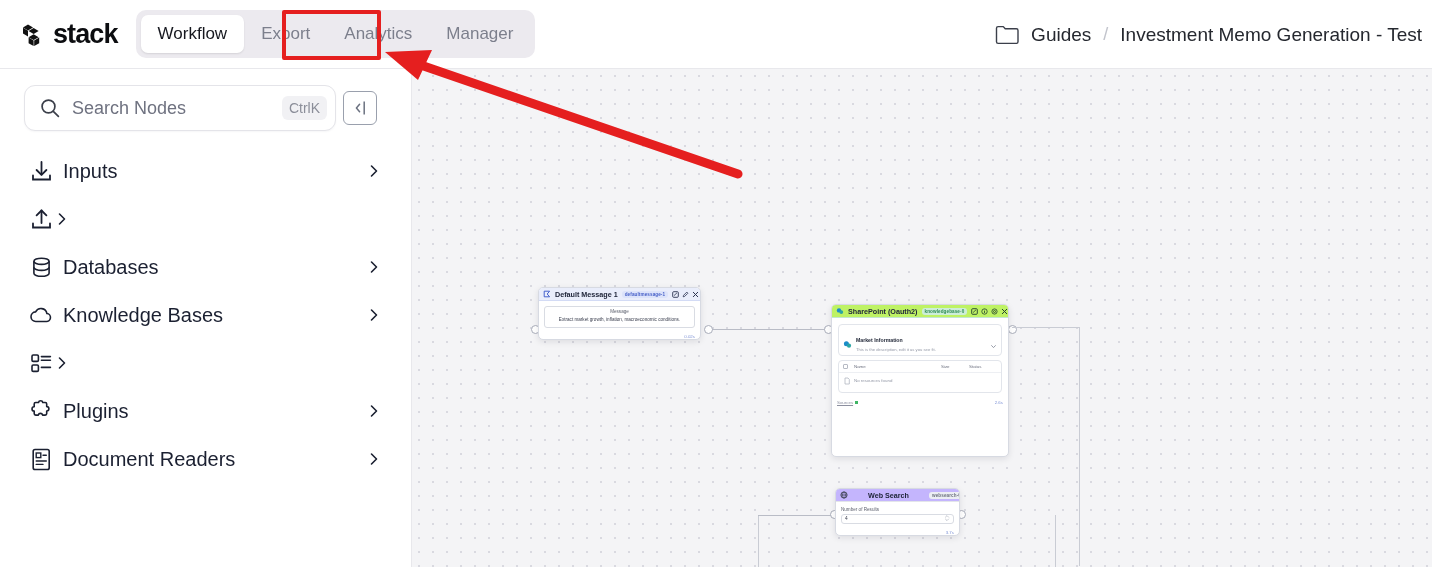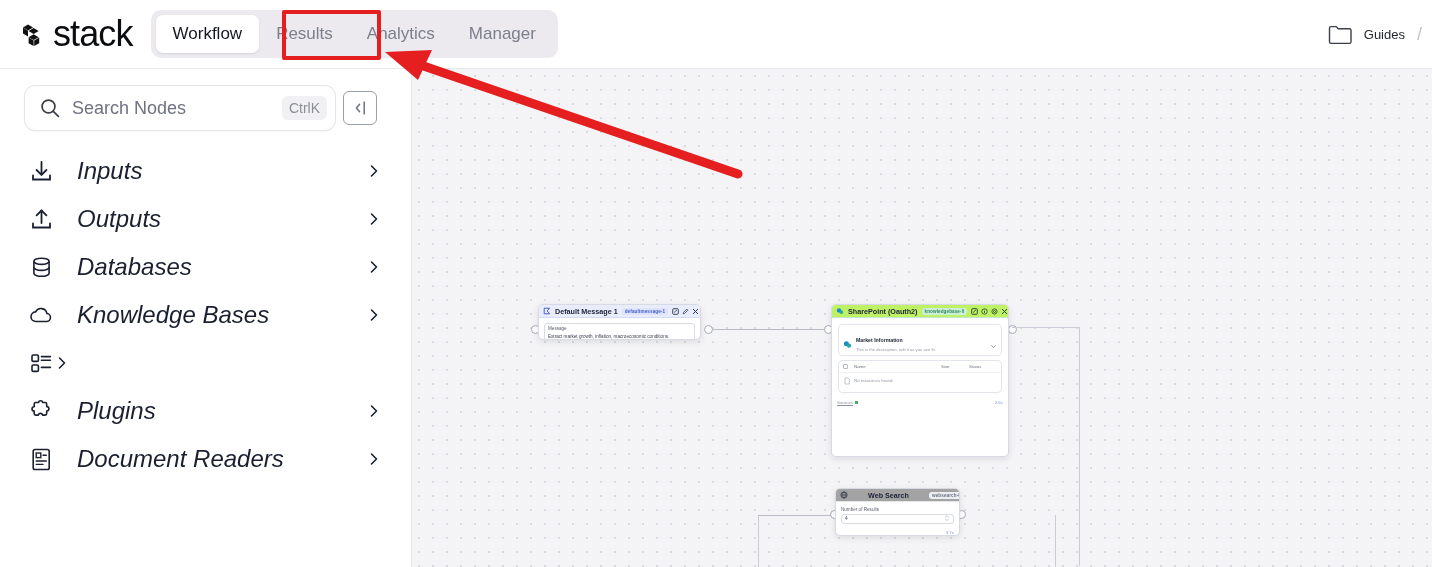--- a/index.html
+++ b/index.html
@@ -14,21 +14,21 @@
 
   
   .topbar {
     position: absolute; left: 0; top: 0; width: 1432px; height: 69px;
     background: #ffffff;
     border-bottom: 1px solid #e8e8ec;
     display: flex; align-items: center;
   }
   .brand { display: flex; align-items: center; gap: 7px; margin-left: 20px; }
   .brand-mark { width: 26px; height: 26px; display: block; }
-  .brand-text { font-size: 36px; font-weight: normal; letter-spacing: -0.9px; color: #0c0d10; text-align: center; }
+  .brand-text { font-size: 27px; font-weight: bold; letter-spacing: -0.9px; color: #0c0d10; text-align: center; }
 
   .tabs {
     margin-left: 18px;
     background: #eceaef;
     border-radius: 10px;
     padding: 5px;
     display: flex; align-items: center; gap: 0px;
     height: 48px;
   }
   .tab {
@@ -36,21 +36,21 @@
     padding: 0 17px; height: 38px; line-height: 38px;
     border-radius: 7px; white-space: nowrap; cursor: pointer;
   }
   .tab.active { background: #ffffff; color: #16181f; box-shadow: 0 1px 2px rgba(0,0,0,.10); }
 
   .breadcrumb {
     position: absolute; right: 10px; top: 0; height: 69px;
     display: flex; align-items: center; gap: 12px;
   }
   .folder-icon { width: 24px; height: 21px; display: block; }
-  .crumb { font-size: 13px; color: #25282f; white-space: nowrap; }
+  .crumb { font-size: 19px; color: #25282f; white-space: nowrap; }
   .crumb-sep { font-size: 18px; color: #c2c4cc; }
 
   
   .sidebar {
     position: absolute; left: 0; top: 69px; width: 412px; height: 498px;
     background: #ffffff; border-right: 1px solid #e8e8ec;
   }
   .search-row { display: flex; align-items: center; gap: 7px; padding: 16px 0 0 24px; }
   .search-box {
     width: 312px; height: 46px; border: 1px solid #e4e4e9; border-radius: 11px;
@@ -67,21 +67,21 @@
     width: 34px; height: 34px; border: 1.6px solid #9aa0ad; border-radius: 6px;
     display: flex; align-items: center; justify-content: center; background: #fff;
   }
 
   .nav { margin-top: 16px; }
   .nav-item {
     height: 48px; display: flex; align-items: center;
     padding: 0 30px 0 28px; cursor: pointer;
   }
   .nav-icon { width: 27px; height: 27px; flex: 0 0 auto; }
-  .nav-label { margin-left: 22px; font-size: 24px; color: #1b2031; flex: 1; font-style: italic; }
+  .nav-label { margin-left: 8px; font-size: 20px; color: #1b2031; flex: 1; }
   .chev { width: 14px; height: 14px; flex: 0 0 auto; }
 
   
   .canvas {
     position: absolute; left: 412px; top: 69px; width: 1020px; height: 498px;
     background-color: #f4f4f6;
     background-image: radial-gradient(#d9d9e0 1px, transparent 1px);
     background-size: 14px 14px;
     overflow: hidden;
   }
@@ -99,21 +99,21 @@
     box-shadow: 0 2px 6px rgba(16,24,40,.10);
     overflow: hidden;
   }
   .node-head {
     display: flex; align-items: center; gap: 4px;
     height: 13px; padding: 0 4px;
     font-size: 7.2px; font-weight: bold; color: #20263a;
   }
   .node-head.blue { background: #e9edfb; border-bottom: 1px solid #d3dbf5; }
   .node-head.green { background: #bef264; border-bottom: 1px solid #c3e7d1; }
-  .node-head.grey { background: #a3a3a3; border-bottom: 1px solid #e3e5ea; gap: 20px; }
+  .node-head.grey { background: #c4b5fd; border-bottom: 1px solid #e3e5ea; gap: 20px; }
   .node-ico { width: 8px; height: 8px; flex: 0 0 auto; }
   .node-title { white-space: nowrap; }
   .node-badge {
     font-size: 4.6px; padding: 1px 3px; border-radius: 3px;
     color: #4760c8; background: #dce3fa; white-space: nowrap;
     letter-spacing: .1px;
   }
   .node-badge.green { color: #2f8d55; background: #cdeed9; }
   .node-actions { margin-left: auto; display: flex; align-items: center; gap: 3px; }
   .act { width: 7px; height: 7px; flex: 0 0 auto; }
@@ -173,33 +173,34 @@
           <path d="M8.6 16.2 L13.6 13.3 L18.6 16.2 L13.6 19.1 Z" fill="#111"></path>
           <path d="M8.6 16.5 L13.6 19.4 L13.6 25 L8.6 22.2 Z" fill="#111"></path>
           <path d="M14.2 19.4 L19.2 16.5 L19.2 22.2 L14.2 25 Z" fill="#111"></path>
         </svg>
       </span>
       <span class="brand-text">stack</span>
     </div>
 
     <div class="tabs">
       <div class="tab active">Workflow</div>
-      <div class="tab" id="tab-export">Results</div>
+      <div class="tab" id="tab-export">Export</div>
       <div class="tab">Analytics</div>
       <div class="tab">Manager</div>
     </div>
 
     <div class="breadcrumb">
       <span class="folder-icon">
         <svg viewBox="0 0 24 21" width="24" height="21">
           <path d="M1.5 4.2a1.6 1.6 0 0 1 1.6-1.6h5.2l1.9 2.2h11.2a1.6 1.6 0 0 1 1.6 1.6v11.4a1.6 1.6 0 0 1-1.6 1.6H3.1a1.6 1.6 0 0 1-1.6-1.6Z" fill="none" stroke="#3b3f4a" stroke-width="1.4" stroke-linejoin="round"></path>
         </svg>
       </span>
       <span class="crumb">Guides</span>
       <span class="crumb-sep">/</span>
+      <span class="crumb">Investment Memo Generation - Test</span>
     </div>
   </div>
 
   <div class="sidebar">
 
     <div class="search-row">
       <div class="search-box">
         <span class="search-icon">
           <svg viewBox="0 0 22 22" width="22" height="22">
             <circle cx="9.5" cy="9.5" r="6.4" fill="none" stroke="#3b3f4a" stroke-width="1.7"></circle>
@@ -236,21 +237,20 @@
       </div>
 
       <div class="nav-item">
         <span class="nav-icon">
           <svg viewBox="0 0 27 27" width="27" height="27">
             <line x1="13.5" y1="4.5" x2="13.5" y2="17" stroke="#1b2031" stroke-width="1.8" stroke-linecap="round"></line>
             <path d="M8.6 9.4 L13.5 4.5 L18.4 9.4" fill="none" stroke="#1b2031" stroke-width="1.8" stroke-linecap="round" stroke-linejoin="round"></path>
             <path d="M5 17.5 V21.5 H22 V17.5" fill="none" stroke="#1b2031" stroke-width="1.8" stroke-linecap="round"></path>
           </svg>
         </span>
-        <span class="nav-label">Outputs</span>
         <span class="chev">
           <svg viewBox="0 0 14 14" width="14" height="14">
               <path d="M4.5 2 L9.5 7 L4.5 12" fill="none" stroke="#1b2031" stroke-width="1.6" stroke-linecap="round" stroke-linejoin="round"></path>
             </svg>
         </span>
       </div>
 
 
       <div class="nav-item">
         <span class="nav-icon">
@@ -342,21 +342,21 @@
     <div class="port" style="left:119px; top:256px;"></div>
     <div class="port" style="left:596px; top:256px;"></div>
 
     <div class="hull" style="left:600px; top:258px; width:68px; height:239px; border-left:none; border-bottom:none;"></div>
 
     <div class="hull" style="left:346px; top:446px; width:298px; height:121px; border-top:none;"></div>
     <div class="edge" style="left:346px; top:446px; width:76px; height:1.2px;"></div>
     <div class="port" style="left:418px; top:441px;"></div>
     <div class="port" style="left:545px; top:441px;"></div>
 
-    <div class="node" style="left:126px; top:235px; width:163px; height:36px;">
+    <div class="node" style="left:126px; top:218px; width:163px; height:53px;text-align:center;">
       <div class="node-head blue">
         <span class="node-ico">
           <svg viewBox="0 0 8 8" width="8" height="8">
             <path d="M1.2 1.2 L6.6 1.2 L4.2 4 L6.6 6.8 L1.2 6.8 Z" fill="none" stroke="#3352c7" stroke-width=".9" stroke-linejoin="round"></path>
           </svg>
         </span>
         <span class="node-title">Default Message 1</span>
         <span class="node-badge">defaultmessage-1</span>
         <span class="node-actions">
           <span class="act">

